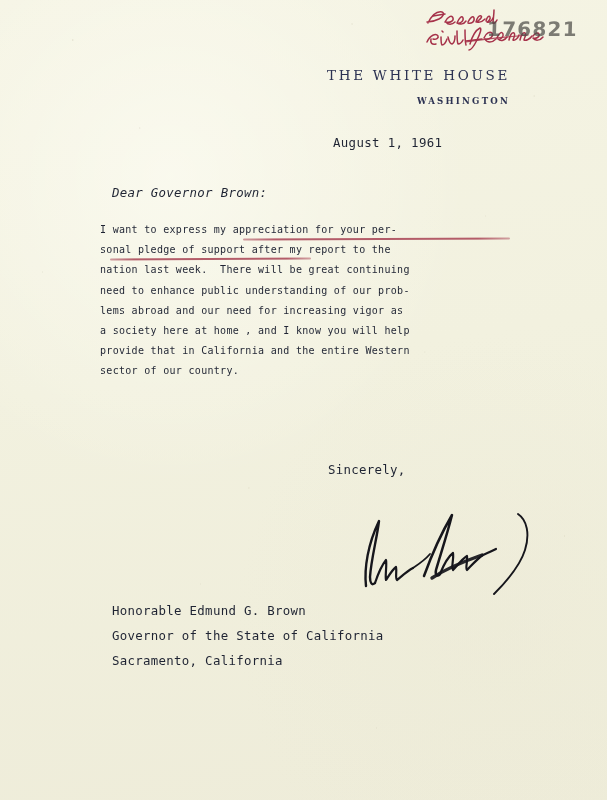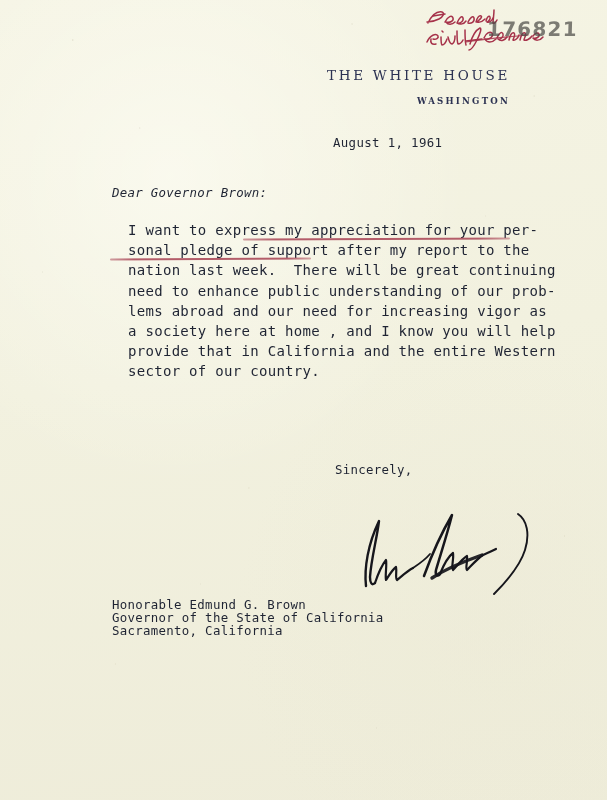--- a/index.html
+++ b/index.html
@@ -105,54 +105,54 @@
     position: absolute;
     top: 185px;
     left: 112px;
     font-size: 12.4px;
     letter-spacing: .3px;
     font-style: italic;
   }
 
   .para {
     position: absolute;
-    left: 128px;
+    left: 100px;
     width: 420px;
-    font-size: 14px;
+    font-size: 10px;
     line-height: 20.2px;
     letter-spacing: .3px;
     white-space: pre;
   }
   #para-1 { top: 220px; }
   #para-2 { top: 374px; }
 
   .closing {
     position: absolute;
     top: 462px;
-    left: 335px;
+    left: 328px;
     font-size: 12.4px;
     letter-spacing: .3px;
   }
 
   .signature {
     position: absolute;
     top: 482px;
     left: 320px;
     width: 230px;
     height: 130px;
     color: #16161c;
   }
   .signature svg { display: block; overflow: visible; }
 
   .address {
     position: absolute;
     top: 598px;
     left: 112px;
     font-size: 12.4px;
-    line-height: 13px;
+    line-height: 25px;
     letter-spacing: .3px;
     white-space: pre;
   }
 
   
   .redline {
     position: absolute;
     height: 1.6px;
     background: linear-gradient(90deg,
         rgba(176,84,98,.55) 0%,

